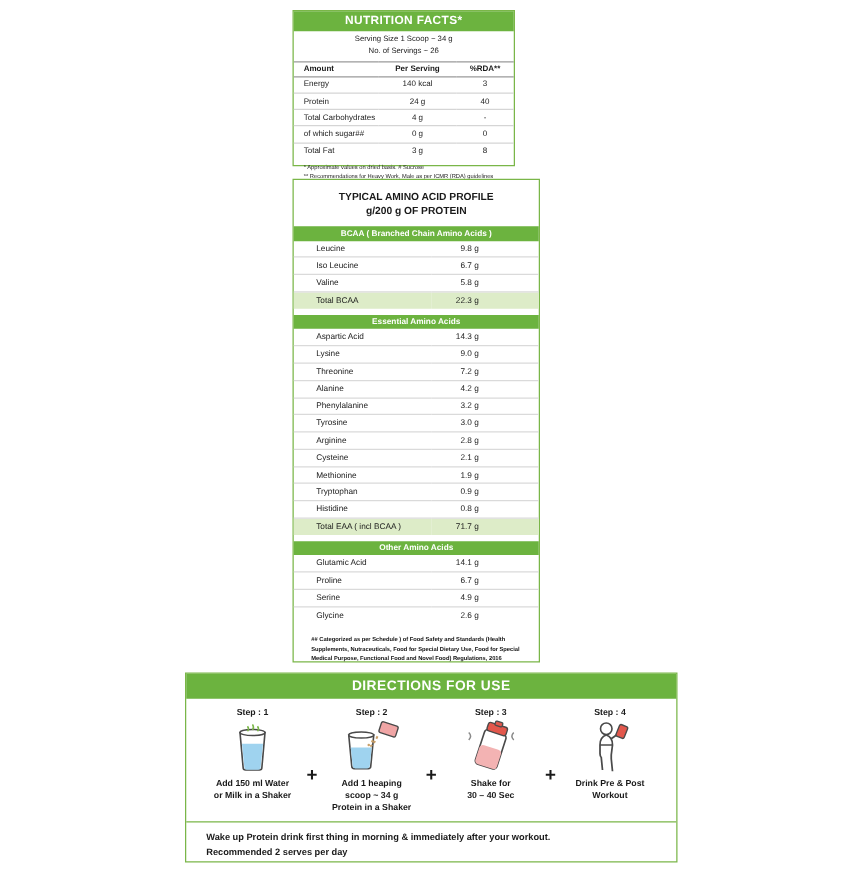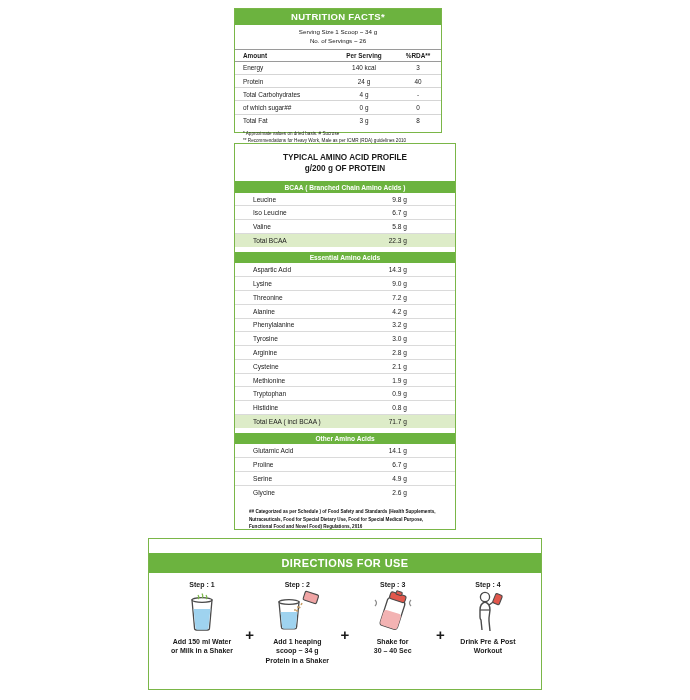--- a/index.html
+++ b/index.html
@@ -16,21 +16,21 @@
     overflow: hidden;
   }
 
   
   .panel {
     position: absolute;
     border: 1.5px solid #7ab648;
     background: #ffffff;
   }
   #nutrition-panel {
-    left: 234px; top: 8px; width: 208px; height: 125px;
+    left: 234px; top: 8px; width: 178px; height: 125px;
   }
   .green-header {
     background: #6cb33f;
     color: #ffffff;
     text-align: center;
     font-weight: bold;
     font-size: 9.5px;
     letter-spacing: 0.3px;
     padding: 3px 0 2px 0;
     line-height: 1.15;
@@ -66,21 +66,21 @@
   table.nutri tr:last-child td { border-bottom: none; }
   .footnotes {
     font-size: 4.6px;
     color: #222;
     line-height: 1.55;
     padding: 3px 6px 0 8px;
   }
 
   
   #amino-panel {
-    left: 234px; top: 143px; width: 222px; height: 387px;
+    left: 234px; top: 143px; width: 198px; height: 387px;
   }
   .amino-title {
     text-align: center;
     font-weight: bold;
     font-size: 8.2px;
     color: #1a1a1a;
     padding: 8px 0 2px 0;
     line-height: 1.35;
   }
   .amino-title .sub { display: block; font-size: 8.2px; }
@@ -125,21 +125,20 @@
     left: 148px; top: 538px; width: 394px; height: 152px;
   }
   .dir-header {
     background: #6cb33f;
     color: #ffffff;
     text-align: center;
     font-weight: bold;
     font-size: 11px;
     letter-spacing: 0.4px;
     padding: 4px 0 4px 0;
-    margin-top: 14px;
   }
   .steps {
     display: flex;
     align-items: flex-start;
     justify-content: space-between;
     padding: 8px 12px 0 12px;
   }
   .step {
     display: flex;
     flex-direction: column;
@@ -405,15 +404,19 @@
               <path d="M17 12 q5 1.5 5 8 l-1 8 q0 2 0 3 l1 10" fill="none" stroke="#4a4a4a" stroke-width="1.4"></path>
               <path d="M21 15 l7 -5" fill="none" stroke="#4a4a4a" stroke-width="1.4"></path>
               <rect x="26" y="4" width="7" height="10" rx="1.5" fill="#e2574c" stroke="#4a4a4a" stroke-width="1.1" transform="rotate(22 29 9)"></rect>
               <path d="M12 20 h10" stroke="#4a4a4a" stroke-width="1.2"></path>
             </svg>
           </div>
           <div class="step-text" style="white-space: pre-line;">Drink Pre  &amp;  Post
 Workout</div>
         </div>
       </div>
+    <div class="dir-footer">
+      <div>Wake up Protein drink first thing in morning &amp; immediately after your workout.</div>
+      <div>Recommended 2 serves per day</div>
+    </div>
   </div>
 
 </div>
 
 </body></html>

